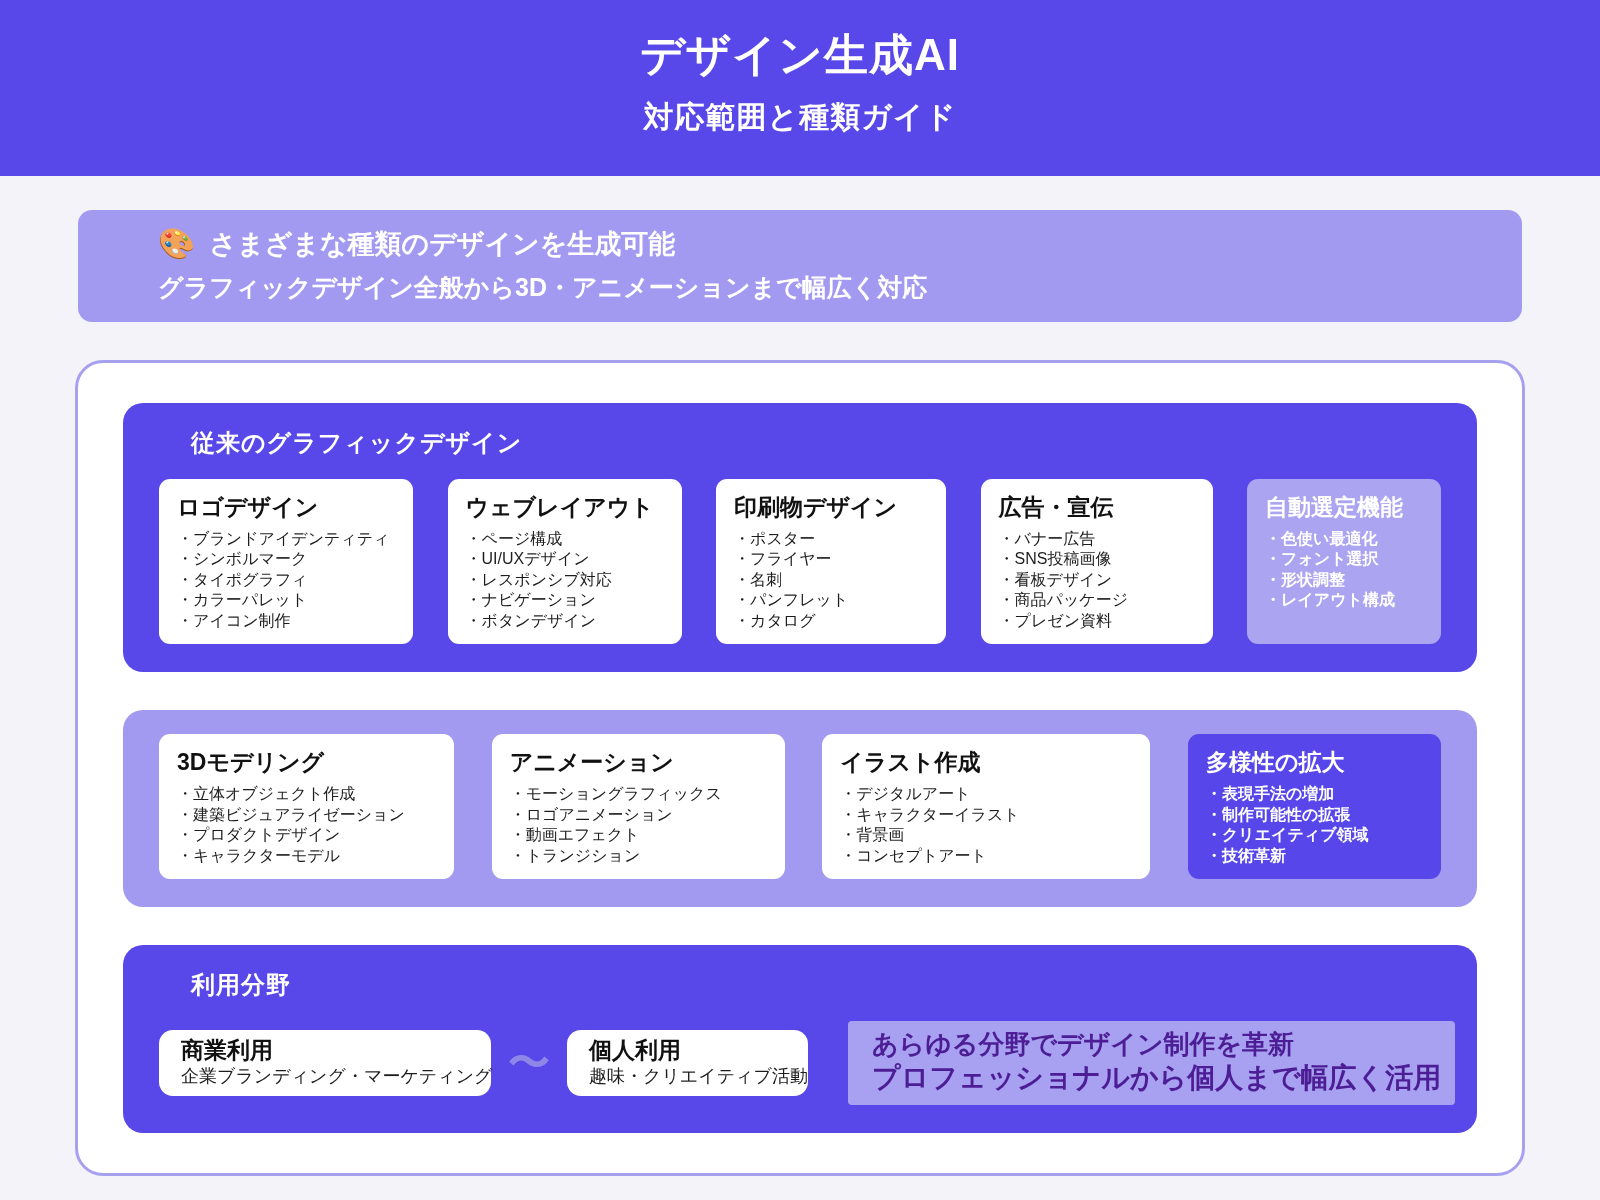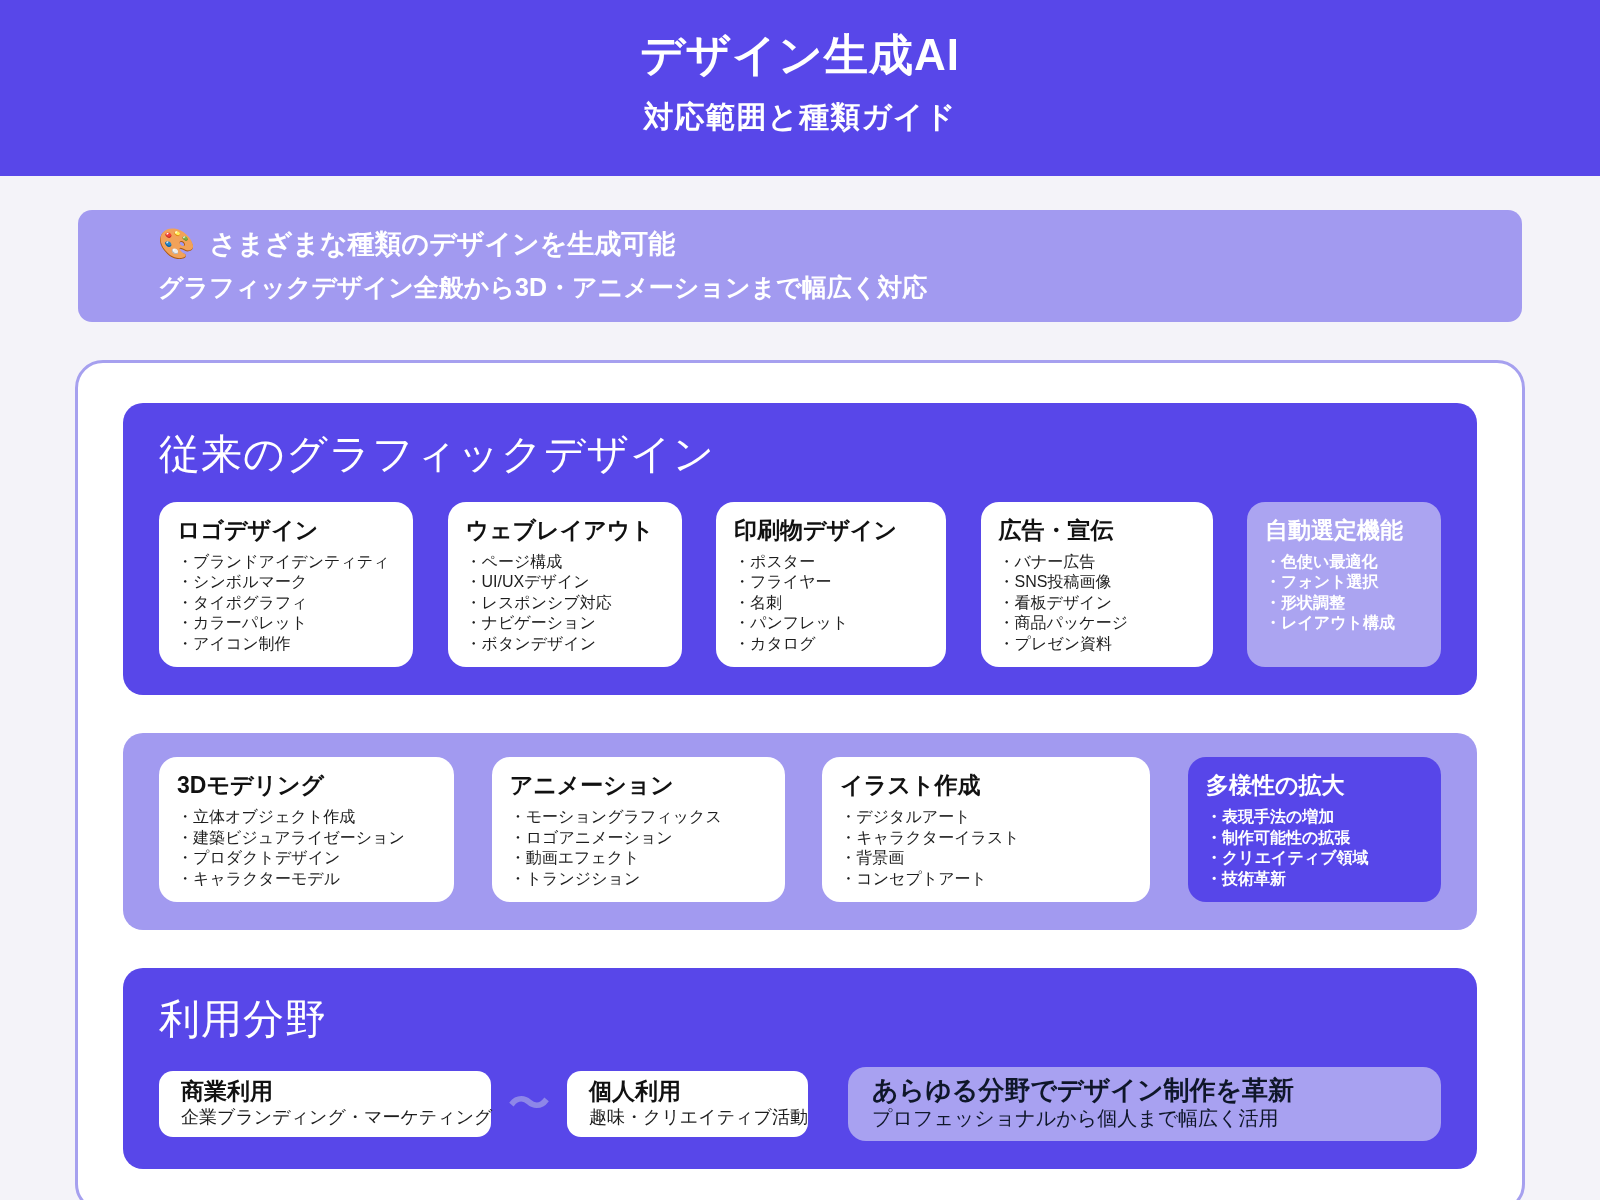--- a/index.html
+++ b/index.html
@@ -40,27 +40,27 @@
     border: 3px solid #a6a0ef;
     border-radius: 28px;
     padding: 40px 45px;
   }
 
   
   .section { border-radius: 20px; padding: 24px 36px 28px; }
   .section + .section { margin-top: 38px; }
   .section.purple { background: #5847e9; }
   .section.light  { background: #a29af0; }
-  .section h2 { color: #ffffff; font-size: 41px; font-weight: normal; margin-bottom: 20px; letter-spacing: 1px; }
+  .section h2 { color: #ffffff; font-size: 24px; font-weight: bold; margin-bottom: 20px; letter-spacing: 1px; margin-left: 32px; }
 
   
   .cards-row { display: flex; justify-content: space-between; align-items: stretch; }
   .card {
     background: #ffffff;
-    border-radius: 18px;
+    border-radius: 11px;
     padding: 13px 18px 13px 18px;
   }
   .card h3 { font-size: 23px; font-weight: bold; color: #111; margin-bottom: 6px; white-space: nowrap; }
   .card .list-item { font-size: 16px; line-height: 1.28; color: #1d1d1d; white-space: nowrap; }
 
   .card.highlight-light { background: #aba4f1; }
   .card.highlight-light h3, .card.highlight-light .list-item { color: #ffffff; font-weight: bold; }
   .card.highlight-dark { background: #5746e9; }
   .card.highlight-dark h3, .card.highlight-dark .list-item { color: #ffffff; font-weight: bold; }
 
@@ -83,28 +83,28 @@
   .usage-c2 { width: 241px; }
   .tilde {
     color: #8e87e8;
     font-size: 42px;
     font-weight: bold;
     margin: 0 17px;
     line-height: 1;
   }
   .usage-highlight {
     background: #a8a1f1;
-    border-radius: 18px;
+    border-radius: 4px;
     padding: 8px 14px 10px 24px;
     margin-left: 40px;
     flex: 1;
-    color: #0f172a;
+    color: #4c1d95;
   }
   .usage-highlight .uh-title { font-size: 26px; font-weight: bold; line-height: 1.2; white-space: nowrap; }
-  .usage-highlight .uh-sub { font-size: 20px; font-weight: normal; line-height: 1.25; white-space: nowrap; }
+  .usage-highlight .uh-sub { font-size: 28px; font-weight: bold; line-height: 1.25; white-space: nowrap; }
 </style>
 </head>
 <body>
 
 <div class="page">
 
   <header class="header">
     <h1>デザイン生成AI</h1>
     <div class="header-sub">対応範囲と種類ガイド</div>
   </header>

